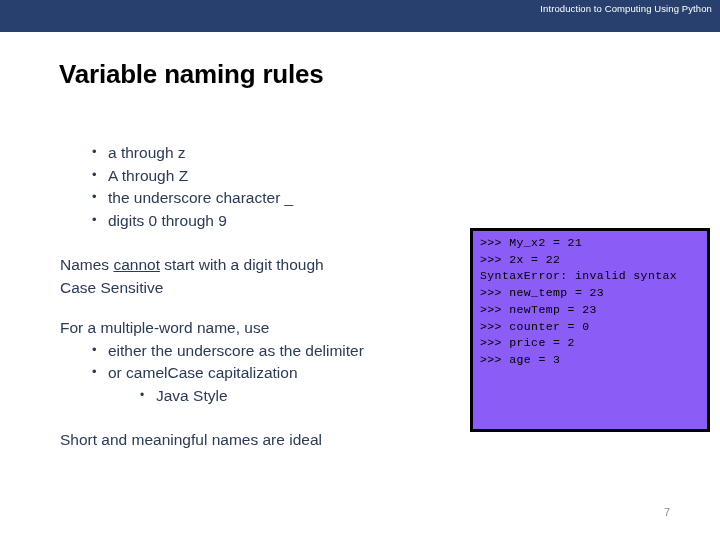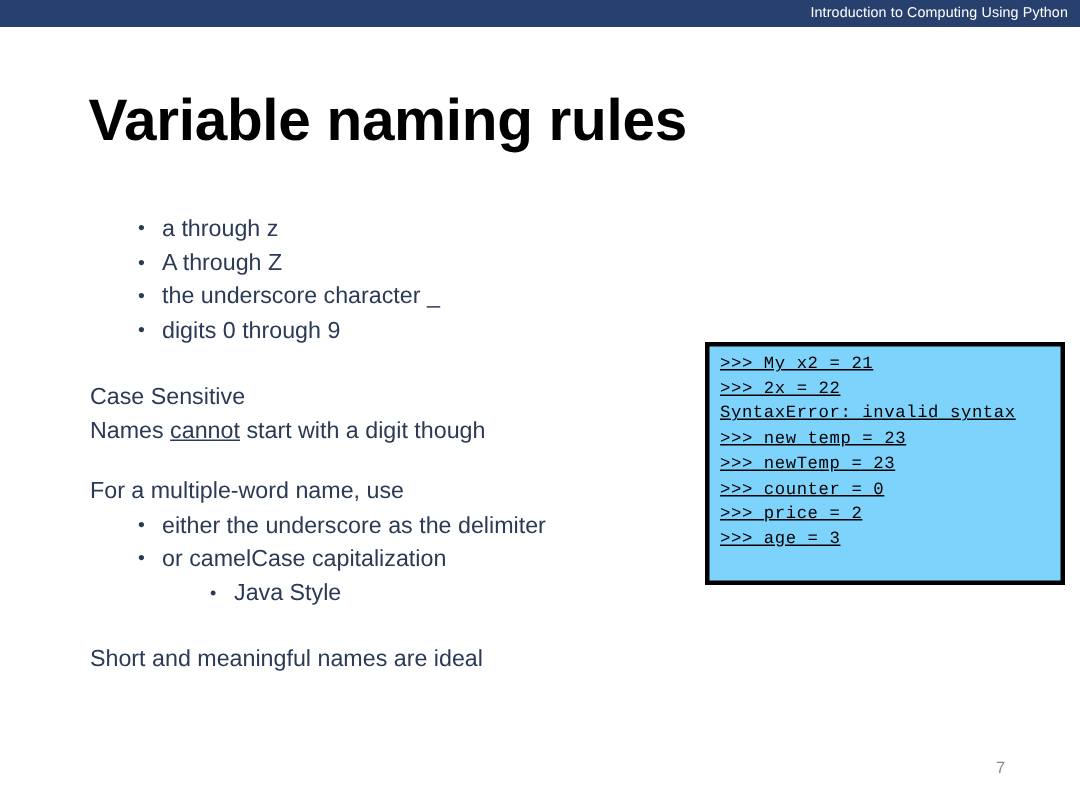--- a/index.html
+++ b/index.html
@@ -14,41 +14,41 @@
     overflow: hidden;
     position: relative;
   }
 
   
   .header-bar {
     position: absolute;
     left: 0;
     top: 0;
     width: 720px;
-    height: 18px;
+    height: 32px;
     background: #27406E;
     box-sizing: border-box;
   }
   .header-title {
     position: absolute;
     right: 8px;
     top: 3px;
     color: #ffffff;
     font-size: 9.5px;
     letter-spacing: 0.1px;
     white-space: nowrap;
     font-family: "Liberation Sans", sans-serif;
   }
 
   
   .slide-title {
     position: absolute;
     left: 59px;
     top: 59px;
-    font-size: 39px;
+    font-size: 26px;
     font-weight: bold;
     color: #000000;
     letter-spacing: -0.2px;
     white-space: nowrap;
   }
 
   
   .body-col {
     position: absolute;
     left: 60px;
@@ -110,27 +110,26 @@
 
   .u { text-decoration: underline; }
   .i { }
 
   
   .code-box {
     position: absolute;
     left: 470px;
     top: 228px;
     width: 240px;
-    height: 162px;
+    height: 204px;
     box-sizing: border-box;
     border: 3px solid #000000;
-    background: #7dd3fc;
+    background: #8b5cf6;
     padding: 4px 0 0 7px;
     overflow: hidden;
-    text-decoration: underline;
   }
   .code-line {
     font-family: "Liberation Mono", "DejaVu Sans Mono", monospace;
     font-size: 11.5px;
     line-height: 16.7px;
     color: #000000;
     white-space: pre;
     letter-spacing: 0.4px;
   }
 
@@ -165,25 +164,25 @@
     <li>
       <span>the underscore character _</span>
     </li>
     <li>
       <span>digits 0 through 9</span>
     </li>
   </ul>
 
   <div class="spacer-lg"></div>
 
-  <div class="line">Case Sensitive</div>
-
   <div class="line">
     <span>Names </span><span class="u">cannot</span><span> start with a digit though</span>
   </div>
+
+  <div class="line">Case Sensitive</div>
 
   <div class="spacer-md"></div>
 
   <div class="line">For a multiple-word name, use</div>
 
   <ul class="lvl1">
     <li>
       <span>either the underscore as the delimiter</span>
     </li>
   </ul>

